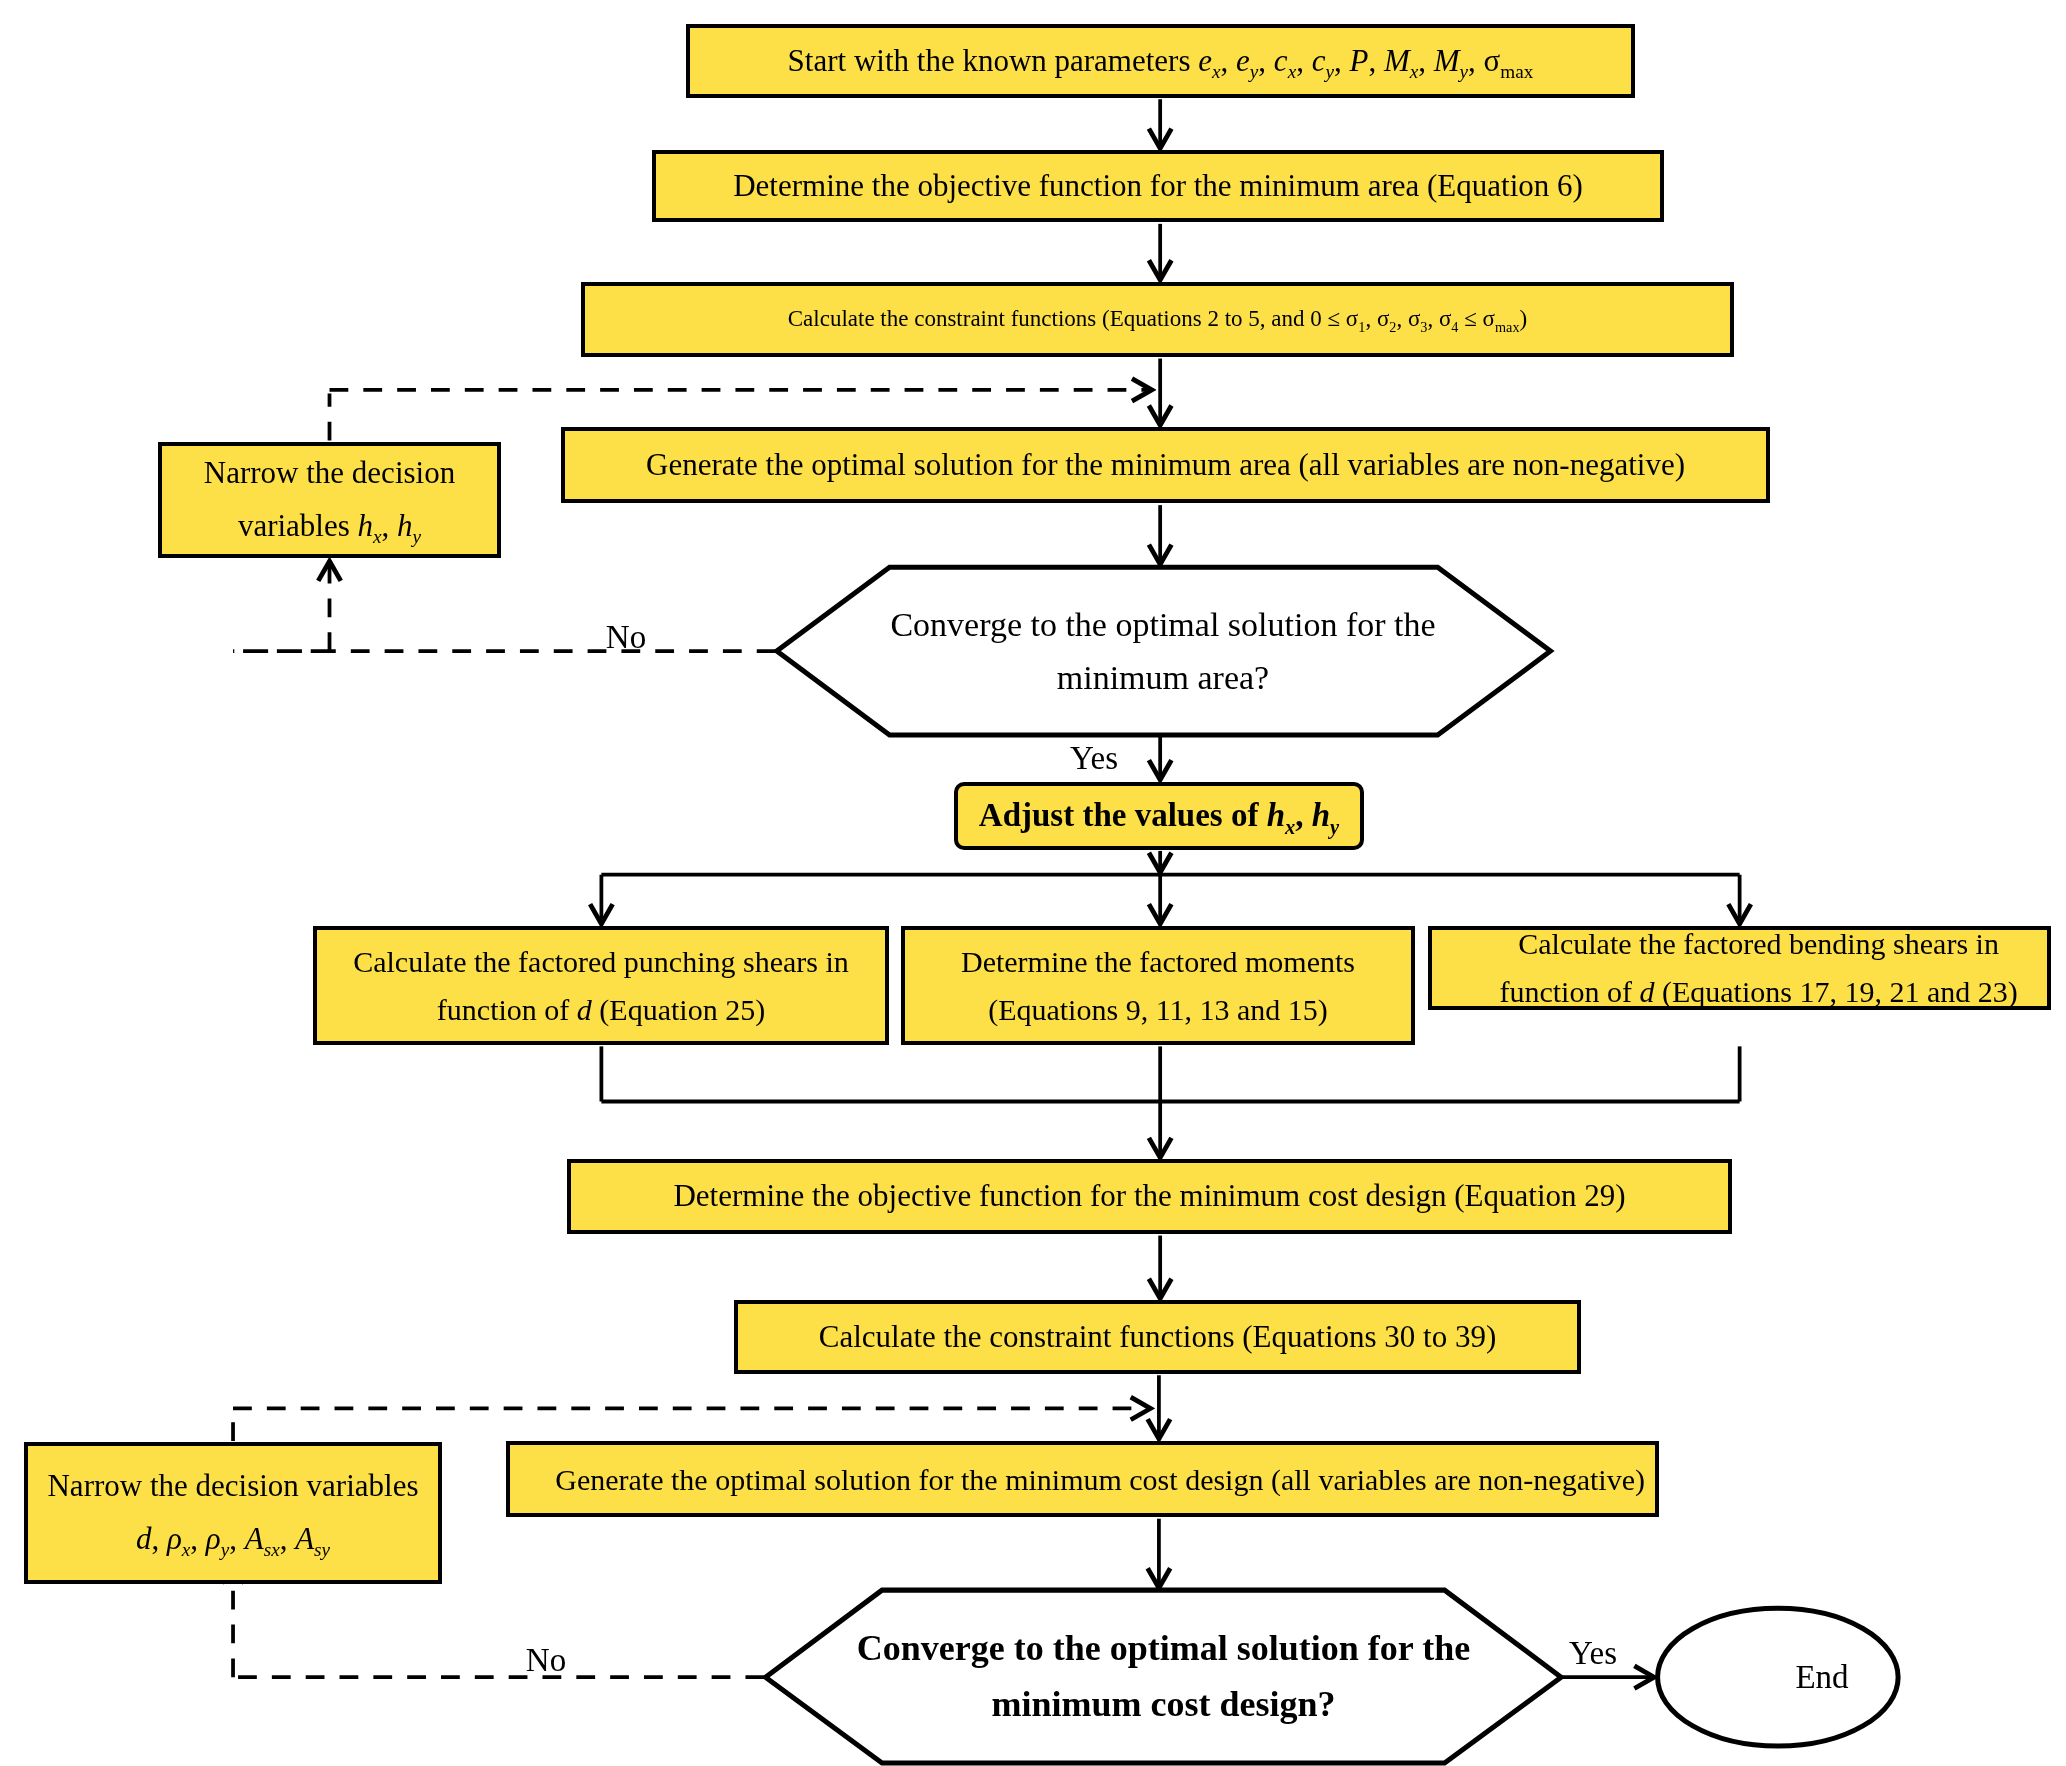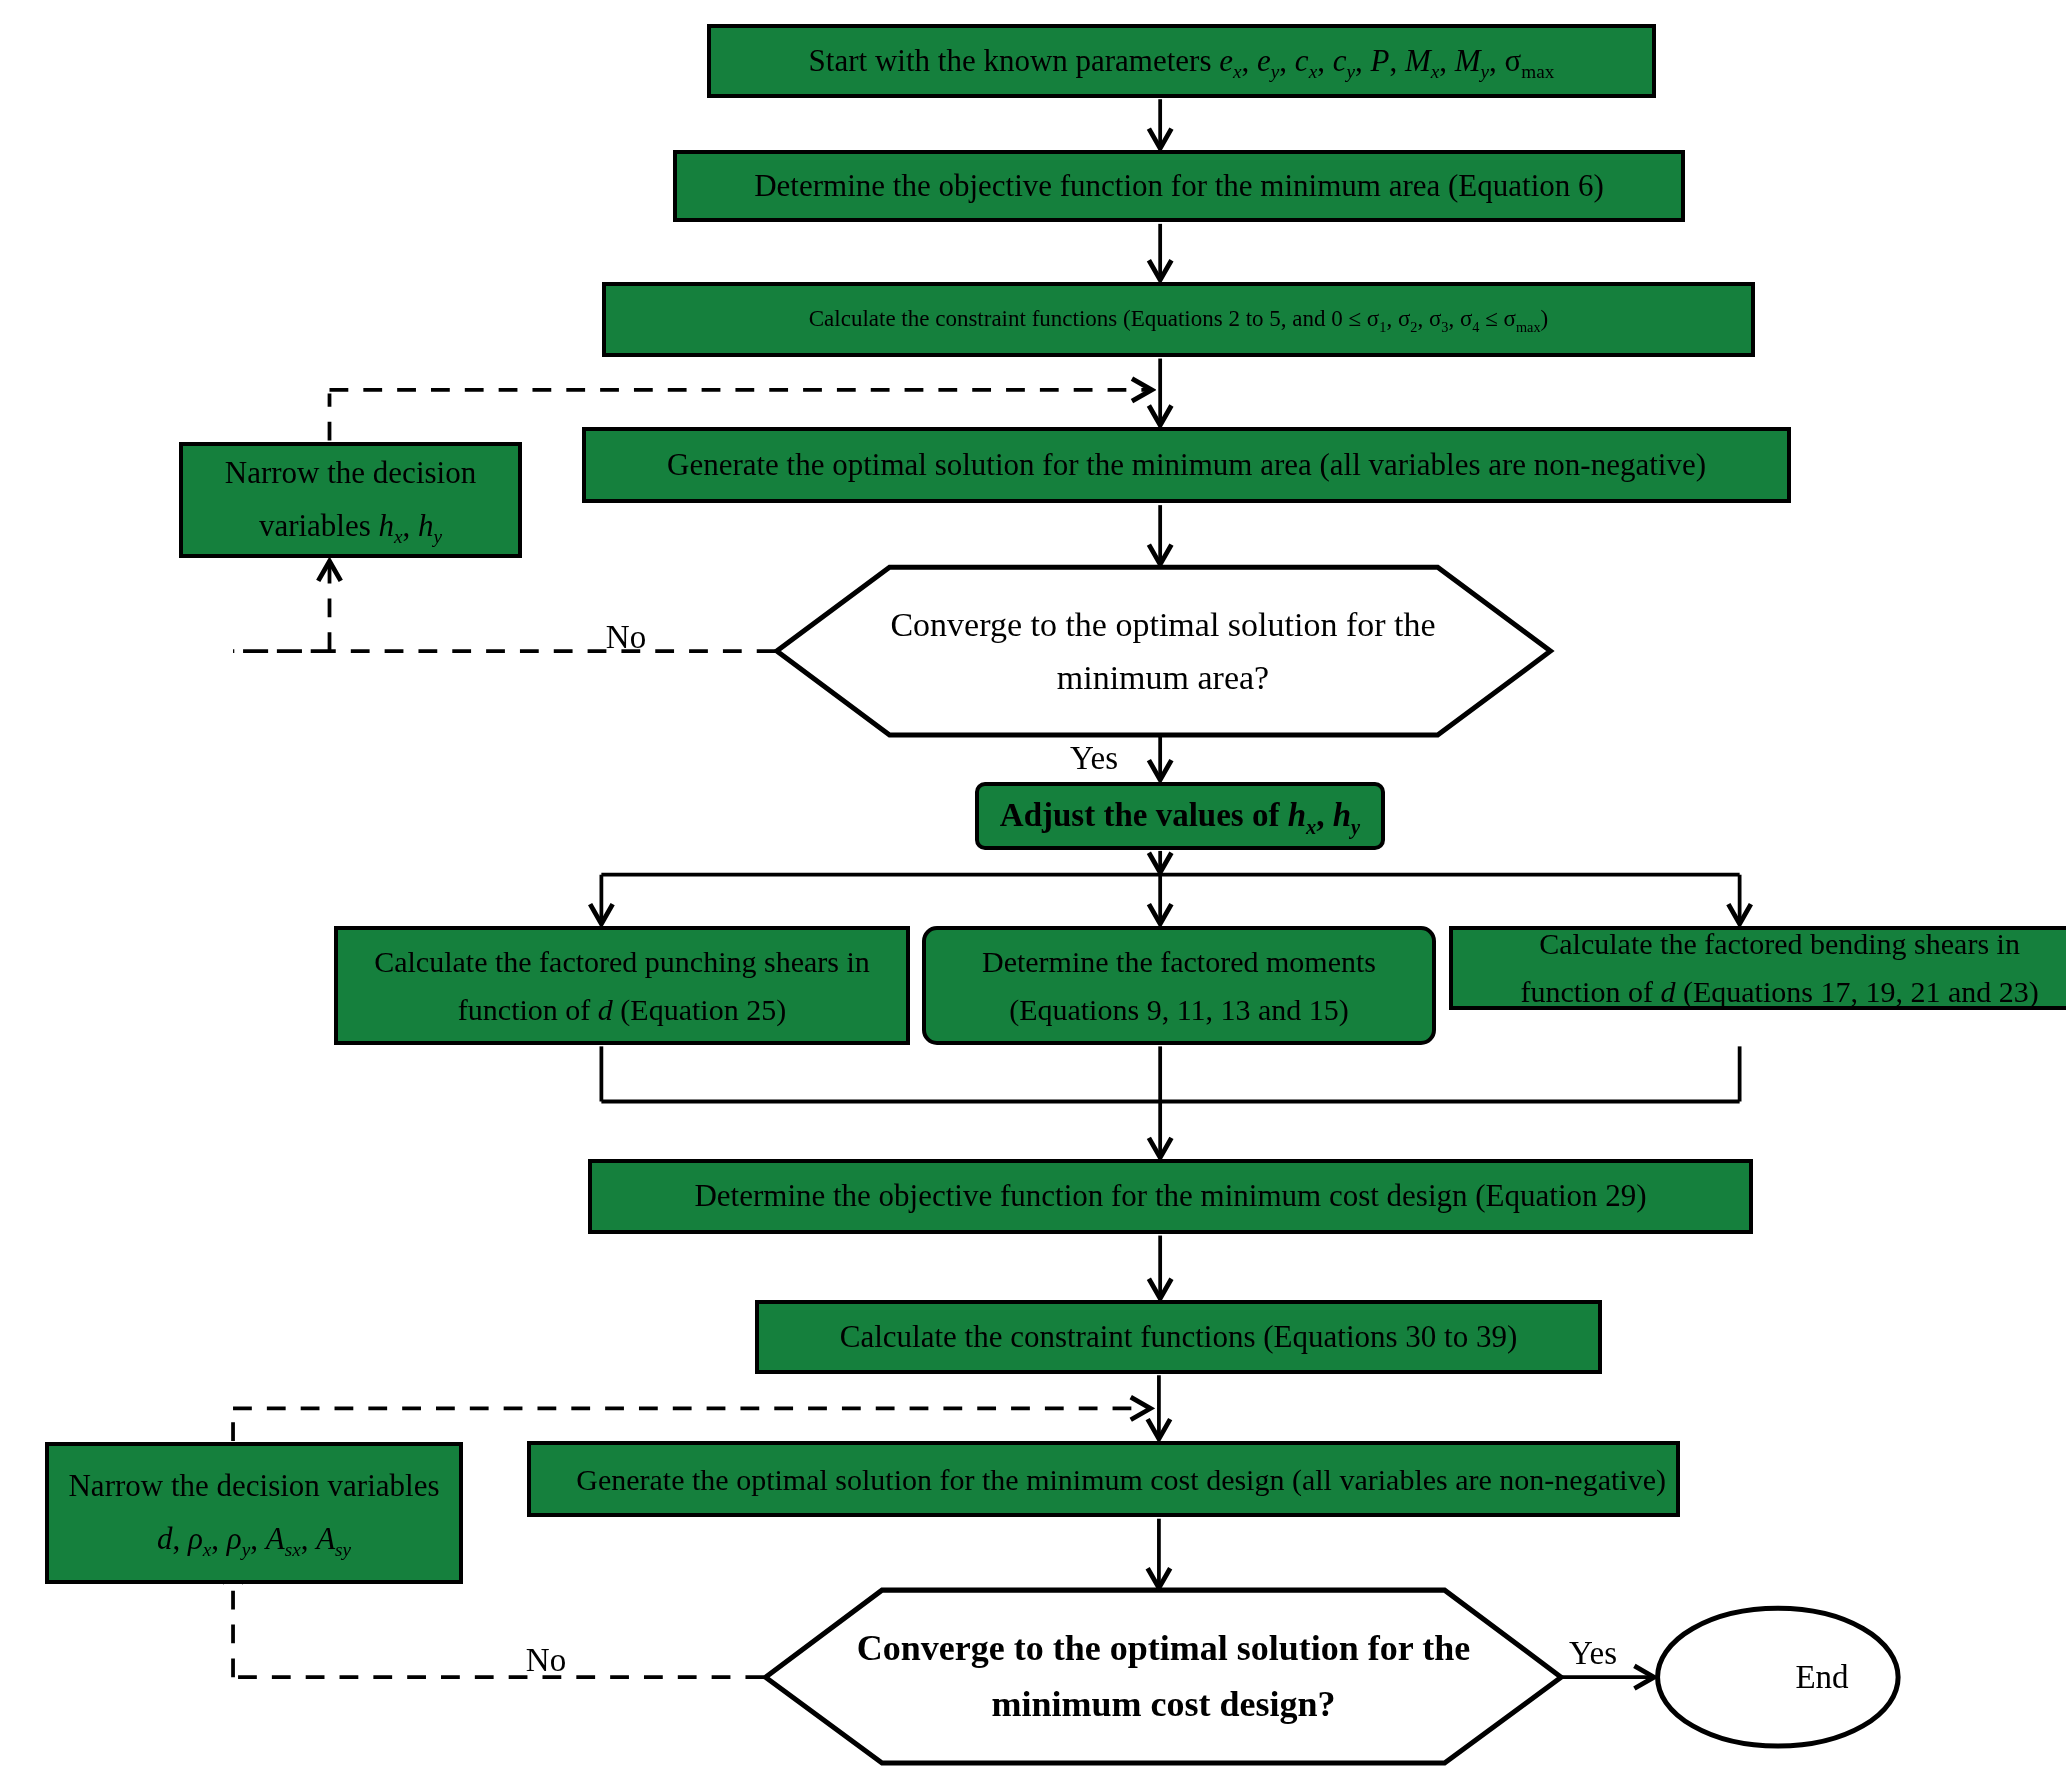--- a/index.html
+++ b/index.html
@@ -1,21 +1,21 @@
 <!DOCTYPE html>
 <html style="font-size:10px"><head>
 <meta charset="utf-8">
 <style>
   html,body{margin:0;padding:0;background:#ffffff;}
   body{width:2066px;height:1767px;font-family:"Liberation Serif", serif;color:#000;}
   .canvas{position:relative;width:2066px;height:1767px;background:#fff;overflow:hidden;}
   svg.connectors{position:absolute;left:0;top:0;width:2066px;height:1767px;}
-  .node{position:absolute;box-sizing:border-box;border:4.4px solid #000;background:#15803d;
+  .node{position:absolute;box-sizing:border-box;border:4.4px solid #000;background:#fde047;
         display:flex;align-items:center;justify-content:center;text-align:center;
-        line-height:1.5;padding:0 8.8px;margin-left:21px;}
+        line-height:1.5;padding:0 8.8px;}
   .overlay-text{position:absolute;display:flex;align-items:center;justify-content:center;
         text-align:center;line-height:1.55;}
   .lbl{position:absolute;transform:translate(-50%,-50%);font-size:33px;white-space:nowrap;}
   .bold{font-weight:700;}
   sub{font-size:0.62em;line-height:0;}
 </style>
 </head>
 <body>
 
 <div class="canvas">
@@ -97,21 +97,21 @@
   </div>
 
   <div class="node bold" style="left:954px;top:782px;width:410px;height:68px;font-size:33px;border-radius:10px;">
     <span>Adjust the values of <i>h</i><sub><i>x</i></sub>, <i>h</i><sub><i>y</i></sub></span>
   </div>
 
   <div class="node" style="left:313px;top:926px;width:576px;height:119px;font-size:30px;line-height:1.6;">
     <span>Calculate the factored punching shears in function of <i>d</i> (Equation 25)</span>
   </div>
 
-  <div class="node" style="left:901px;top:926px;width:514px;height:119px;font-size:30px;line-height:1.6;border-radius:15px;">
+  <div class="node" style="left:901px;top:926px;width:514px;height:119px;font-size:30px;line-height:1.6;">
     <span>Determine the factored moments (Equations 9, 11, 13 and 15)</span>
   </div>
 
   <div class="node" style="left:1428px;top:926px;width:623px;height:84px;font-size:30px;line-height:1.6;padding-left:47px;">
     <span>Calculate the factored bending shears in function of <i>d</i> (Equations 17, 19, 21 and 23)</span>
   </div>
 
   <div class="node" style="left:567px;top:1159px;width:1165px;height:75px;font-size:31px;">
     <span>Determine the objective function for the minimum cost design (Equation 29)</span>
   </div>

